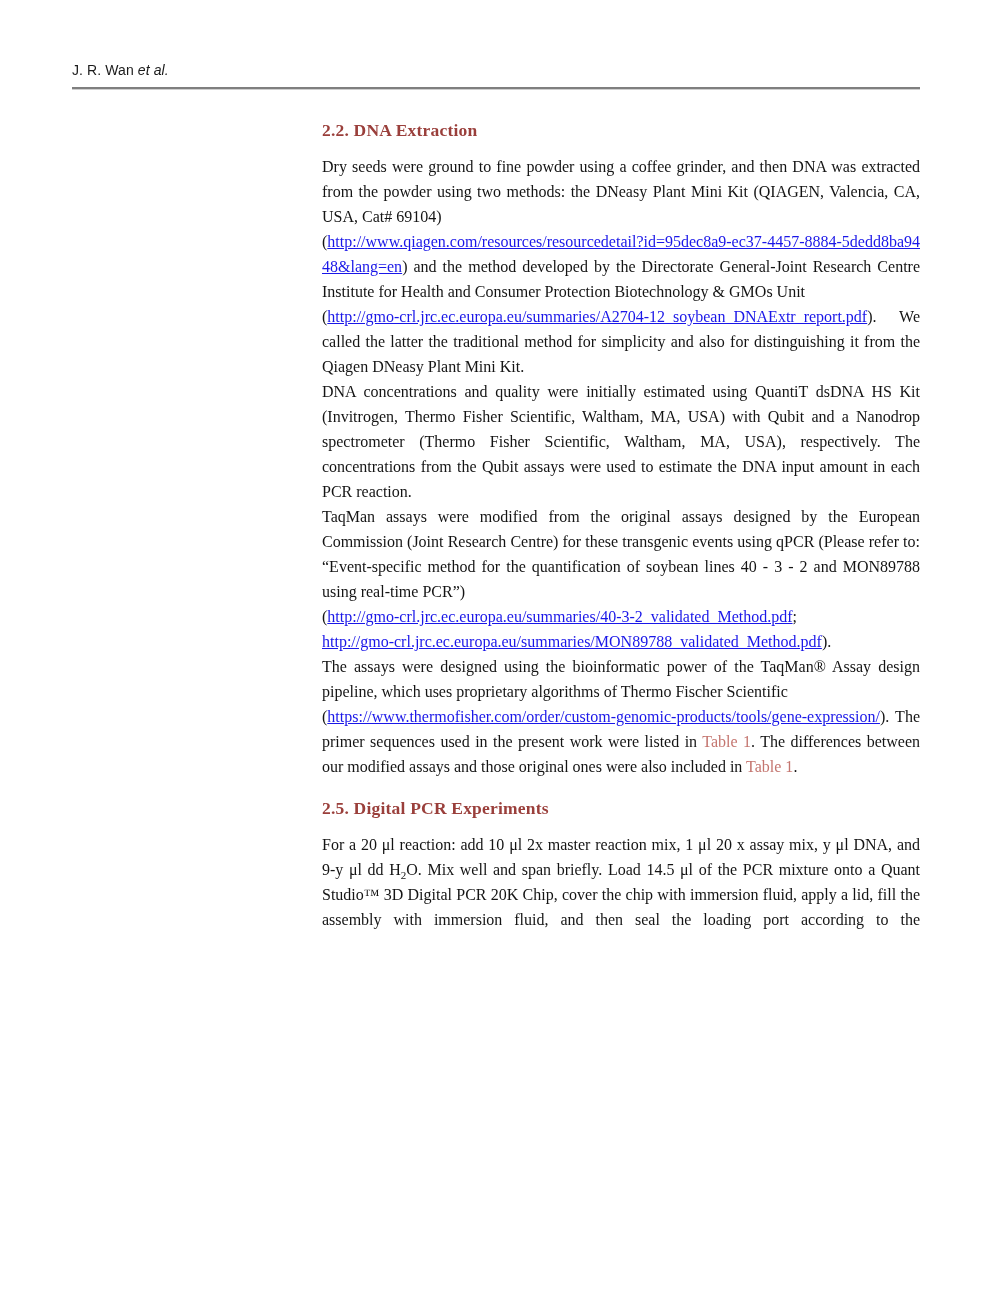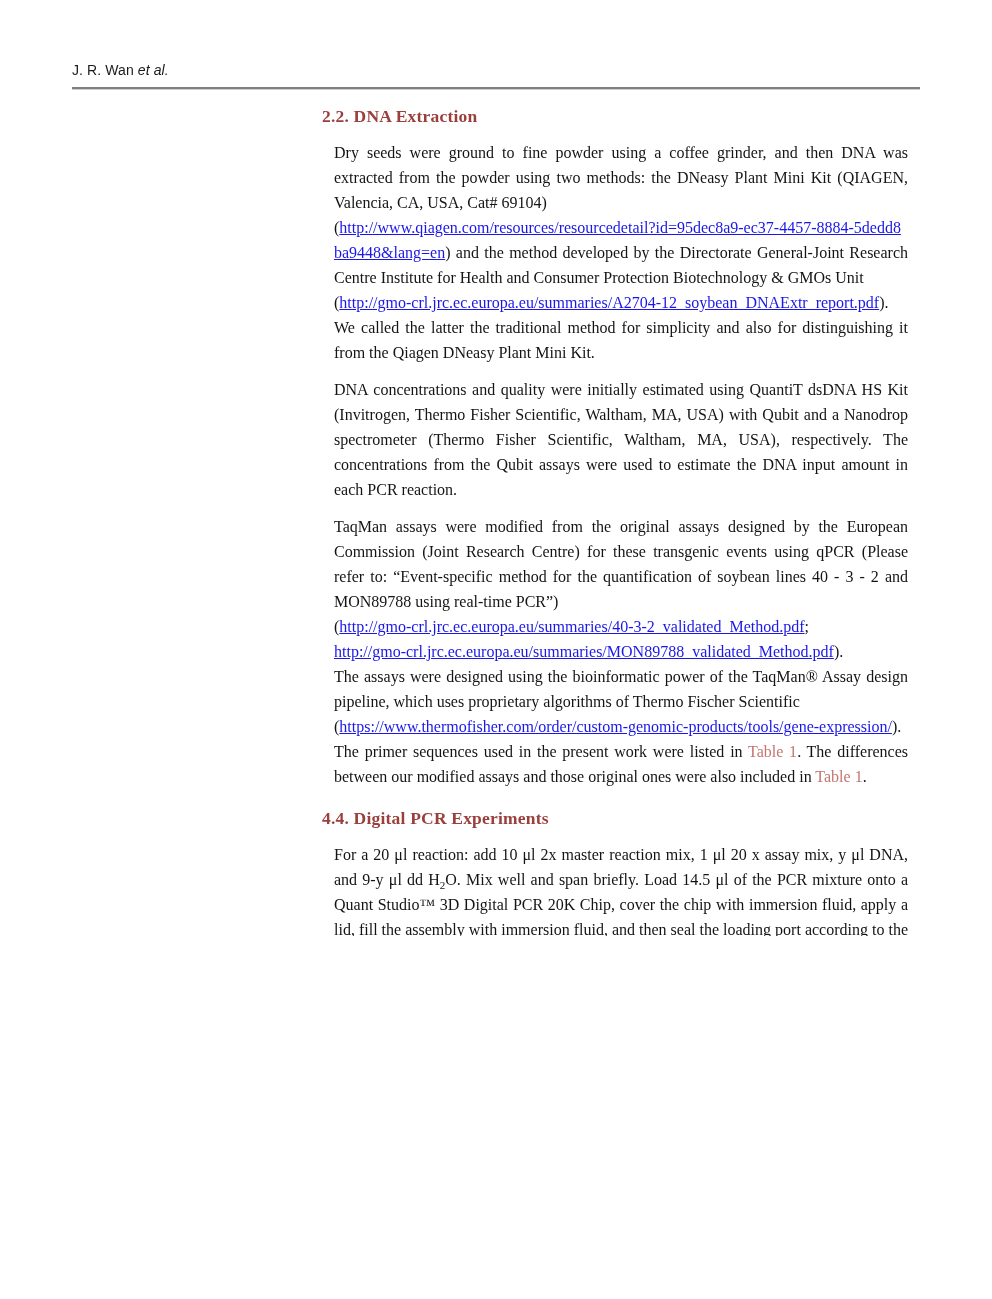--- a/index.html
+++ b/index.html
@@ -37,25 +37,25 @@
     position:absolute;left:322px;top:96px;width:598px;
   }
   h3.section-heading{
     font-family:"Liberation Serif",serif;
     color:var(--c-heading);
     font-size:17.5px;line-height:21px;
     font-weight:bold;
     margin:19px 0 13px 0;
     letter-spacing:0.2px;
   }
-  .content h3.section-heading:first-child{margin-top:10px;}
+  .content h3.section-heading:first-child{margin-top:24px;}
   p.body-par{
     font-size:16px;line-height:25px;
     text-align:justify;
-    margin:12px;
+    margin:0;
     hyphens:auto;-webkit-hyphens:auto;
   }
   a.url-link{
     color:var(--c-link);
     text-decoration:underline;
     overflow-wrap:anywhere;
     word-break:break-all;
     cursor:pointer;
   }
   a.table-ref{
@@ -93,21 +93,21 @@
   <div class="running-head">
     <div class="author"><span>J. R. Wan </span><em>et al.</em></div>
     <div class="head-rule"></div>
   </div>
 
   <main class="content" id="content">
       <h3 class="section-heading">2.2. DNA Extraction</h3>
       <p class="body-par"><span>Dry seeds were ground to fine powder using a coffee grinder, and then DNA was extracted from the powder using two methods: the DNeasy Plant Mini Kit (QIAGEN, Valencia, CA, USA, Cat# 69104)</span><br><span>(</span><a class="url-link">http://www.qiagen.com/resources/resourcedetail?id=95dec8a9-ec37-4457-8884-5dedd8ba9448&amp;lang=en</a><span>) and the method developed by the Directorate General-Joint Research Centre Institute for Health and Consumer Protection Biotechnology &amp; GMOs Unit</span><br><span>(</span><a class="url-link">http://gmo-crl.jrc.ec.europa.eu/summaries/A2704-12_soybean_DNAExtr_report.pdf</a><span>). We called the latter the traditional method for simplicity and also for distinguishing it from the Qiagen DNeasy Plant Mini Kit.</span></p>
       <p class="body-par"><span>DNA concentrations and quality were initially estimated using QuantiT dsDNA HS Kit (Invitrogen, Thermo Fisher Scientific, Waltham, MA, USA) with Qubit and a Nanodrop spectrometer (Thermo Fisher Scientific, Waltham, MA, USA), respectively. The concentrations from the Qubit assays were used to estimate the DNA input amount in each PCR reaction.</span></p>
       <p class="body-par"><span>TaqMan assays were modified from the original assays designed by the European Commission (Joint Research Centre) for these transgenic events using qPCR (Please refer to: “Event-specific method for the quantification of soybean lines 40 - 3 - 2 and MON89788 using real-time PCR”)</span><br><span>(</span><a class="url-link">http://gmo-crl.jrc.ec.europa.eu/summaries/40-3-2_validated_Method.pdf</a><span>;</span><br><a class="url-link">http://gmo-crl.jrc.ec.europa.eu/summaries/MON89788_validated_Method.pdf</a><span>).</span><br><span>The assays were designed using the bioinformatic power of the TaqMan® Assay design pipeline, which uses proprietary algorithms of Thermo Fischer Scientific</span><br><span>(</span><a class="url-link">https://www.thermofisher.com/order/custom-genomic-products/tools/gene-expression/</a><span>). The primer sequences used in the present work were listed in </span><a class="table-ref">Table 1</a><span>. The differences between our modified assays and those original ones were also included in </span><a class="table-ref">Table 1</a><span>.</span></p>
-      <h3 class="section-heading">4.4. Digital PCR Experiments</h3>
+      <h3 class="section-heading">2.5. Digital PCR Experiments</h3>
       <p class="body-par"><span>For a 20 μl reaction: add 10 μl 2x master reaction mix, 1 μl 20 x assay mix, y μl DNA, and 9-y μl dd H</span><sub>2</sub><span>O. Mix well and span briefly. Load 14.5 μl of the PCR mixture onto a Quant Studio™ 3D Digital PCR 20K Chip, cover the chip with immersion fluid, apply a lid, fill the assembly with immersion fluid, and then seal the loading port according to the manufacturer’s instructions (User guide, Quant Studio™ 3D Digital PCR System, AppliedBiosystems, Thermo Fisher Scientific, Waltham, MA, USA). Perform the PCR using the AppliedBiosystems™ Dual Flat Block GeneAmpR PCR System 9700 with the following conditions: 96˚C for 10 minutes; 60˚C for 2 minutes and 98˚C for 30 seconds,</span></p>
     </main>
 
   <div class="foot-rule"></div>
 
   <div class="page-number">406</div>
 
   <div class="publisher-mark">
     <svg width="29" height="31" viewBox="0 0 32 32" aria-hidden="true">
       <g fill="currentColor">

